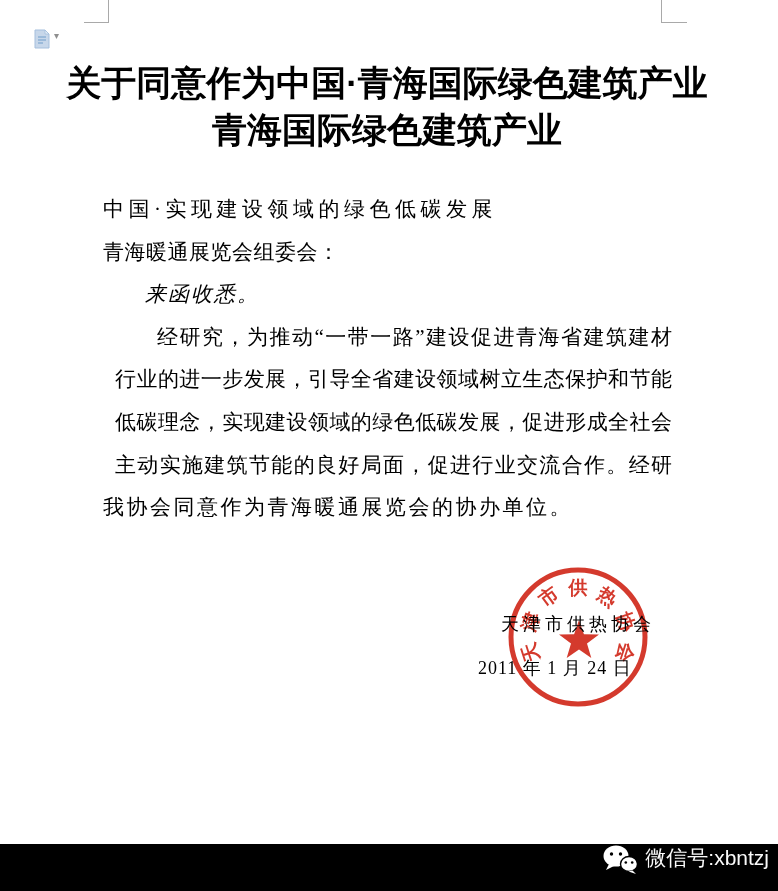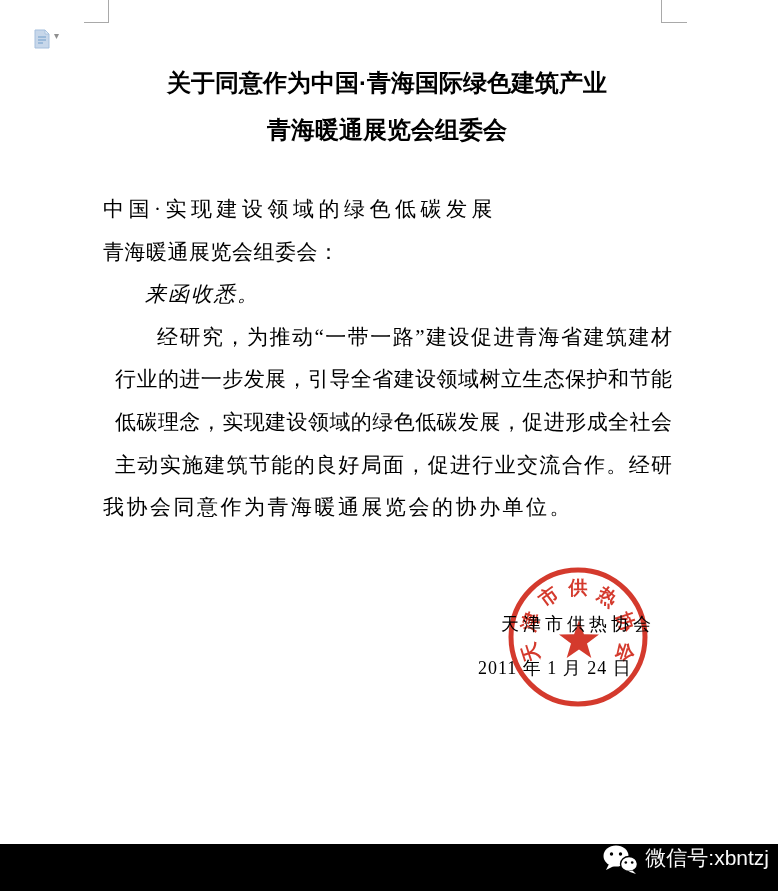--- a/index.html
+++ b/index.html
@@ -15,21 +15,21 @@
   .mark-tr { left:661px; width:25px; border-left:1px solid #a9a9a9;  border-bottom:1px solid #a9a9a9; }
   
   .doc-widget { position:absolute; left:34px; top:29px; width:30px; height:22px; cursor:pointer; }
   .doc-widget svg { position:absolute; left:0; top:0; }
   .doc-widget .dd { position:absolute; left:20px; top:2px; font-size:10px; color:#8f8f8f;
                     font-family:"DejaVu Sans",sans-serif; line-height:10px; }
   
   .title {
     position:absolute; left:0; right:4px; top:59px; text-align:center;
     font-family:"Liberation Sans","DejaVu Sans",sans-serif;
-    font-weight:bold; font-size:24px; line-height:47px; color:#000;
+    font-weight:bold; font-size:35px; line-height:47px; color:#000;
   }
   
   .body-block { position:absolute; left:103px; top:188px; width:569px; font-size:21px; }
   .body-line { height:42.6px; line-height:42.6px; white-space:nowrap; }
   .jst { white-space:normal; text-align:justify; text-align-last:justify; height:42.6px; line-height:42.6px; overflow:hidden;margin-left:12px; }
   .ind  { padding-left:42px;font-style:italic; }
   .indj { padding-left:42px; }
   .ls45 { letter-spacing:4.5px; }
   .ls05 { letter-spacing:0.5px; }
   .ls20 { letter-spacing:2px; }
@@ -67,21 +67,21 @@
         <line x1="4" y1="8" x2="12" y2="8" stroke="#7ea6cf" stroke-width="1.2"></line>
         <line x1="4" y1="11" x2="12" y2="11" stroke="#7ea6cf" stroke-width="1.2"></line>
         <line x1="4" y1="14" x2="9" y2="14" stroke="#7ea6cf" stroke-width="1.2"></line>
       </svg>
     </span>
     <span class="dd">▾</span>
   </div>
 
   <div class="title">
     <div>关于同意作为中国·青海国际绿色建筑产业</div>
-    <div>青海暖通展览会组委会</div>
+    <div>青海国际绿色建筑产业</div>
   </div>
 
   <div class="body-block">
     <div class="body-line ls45">中国·实现建设领域的绿色低碳发展</div>
     <div class="body-line ls05">青海暖通展览会组委会：</div>
     <div class="body-line ind ls20">来函收悉。</div>
     <div class="jst indj">经研究，为推动“一带一路”建设促进青海省建筑建材</div>
     <div class="jst">行业的进一步发展，引导全省建设领域树立生态保护和节能</div>
     <div class="jst">低碳理念，实现建设领域的绿色低碳发展，促进形成全社会</div>
     <div class="jst">主动实施建筑节能的良好局面，促进行业交流合作。经研究，</div>

